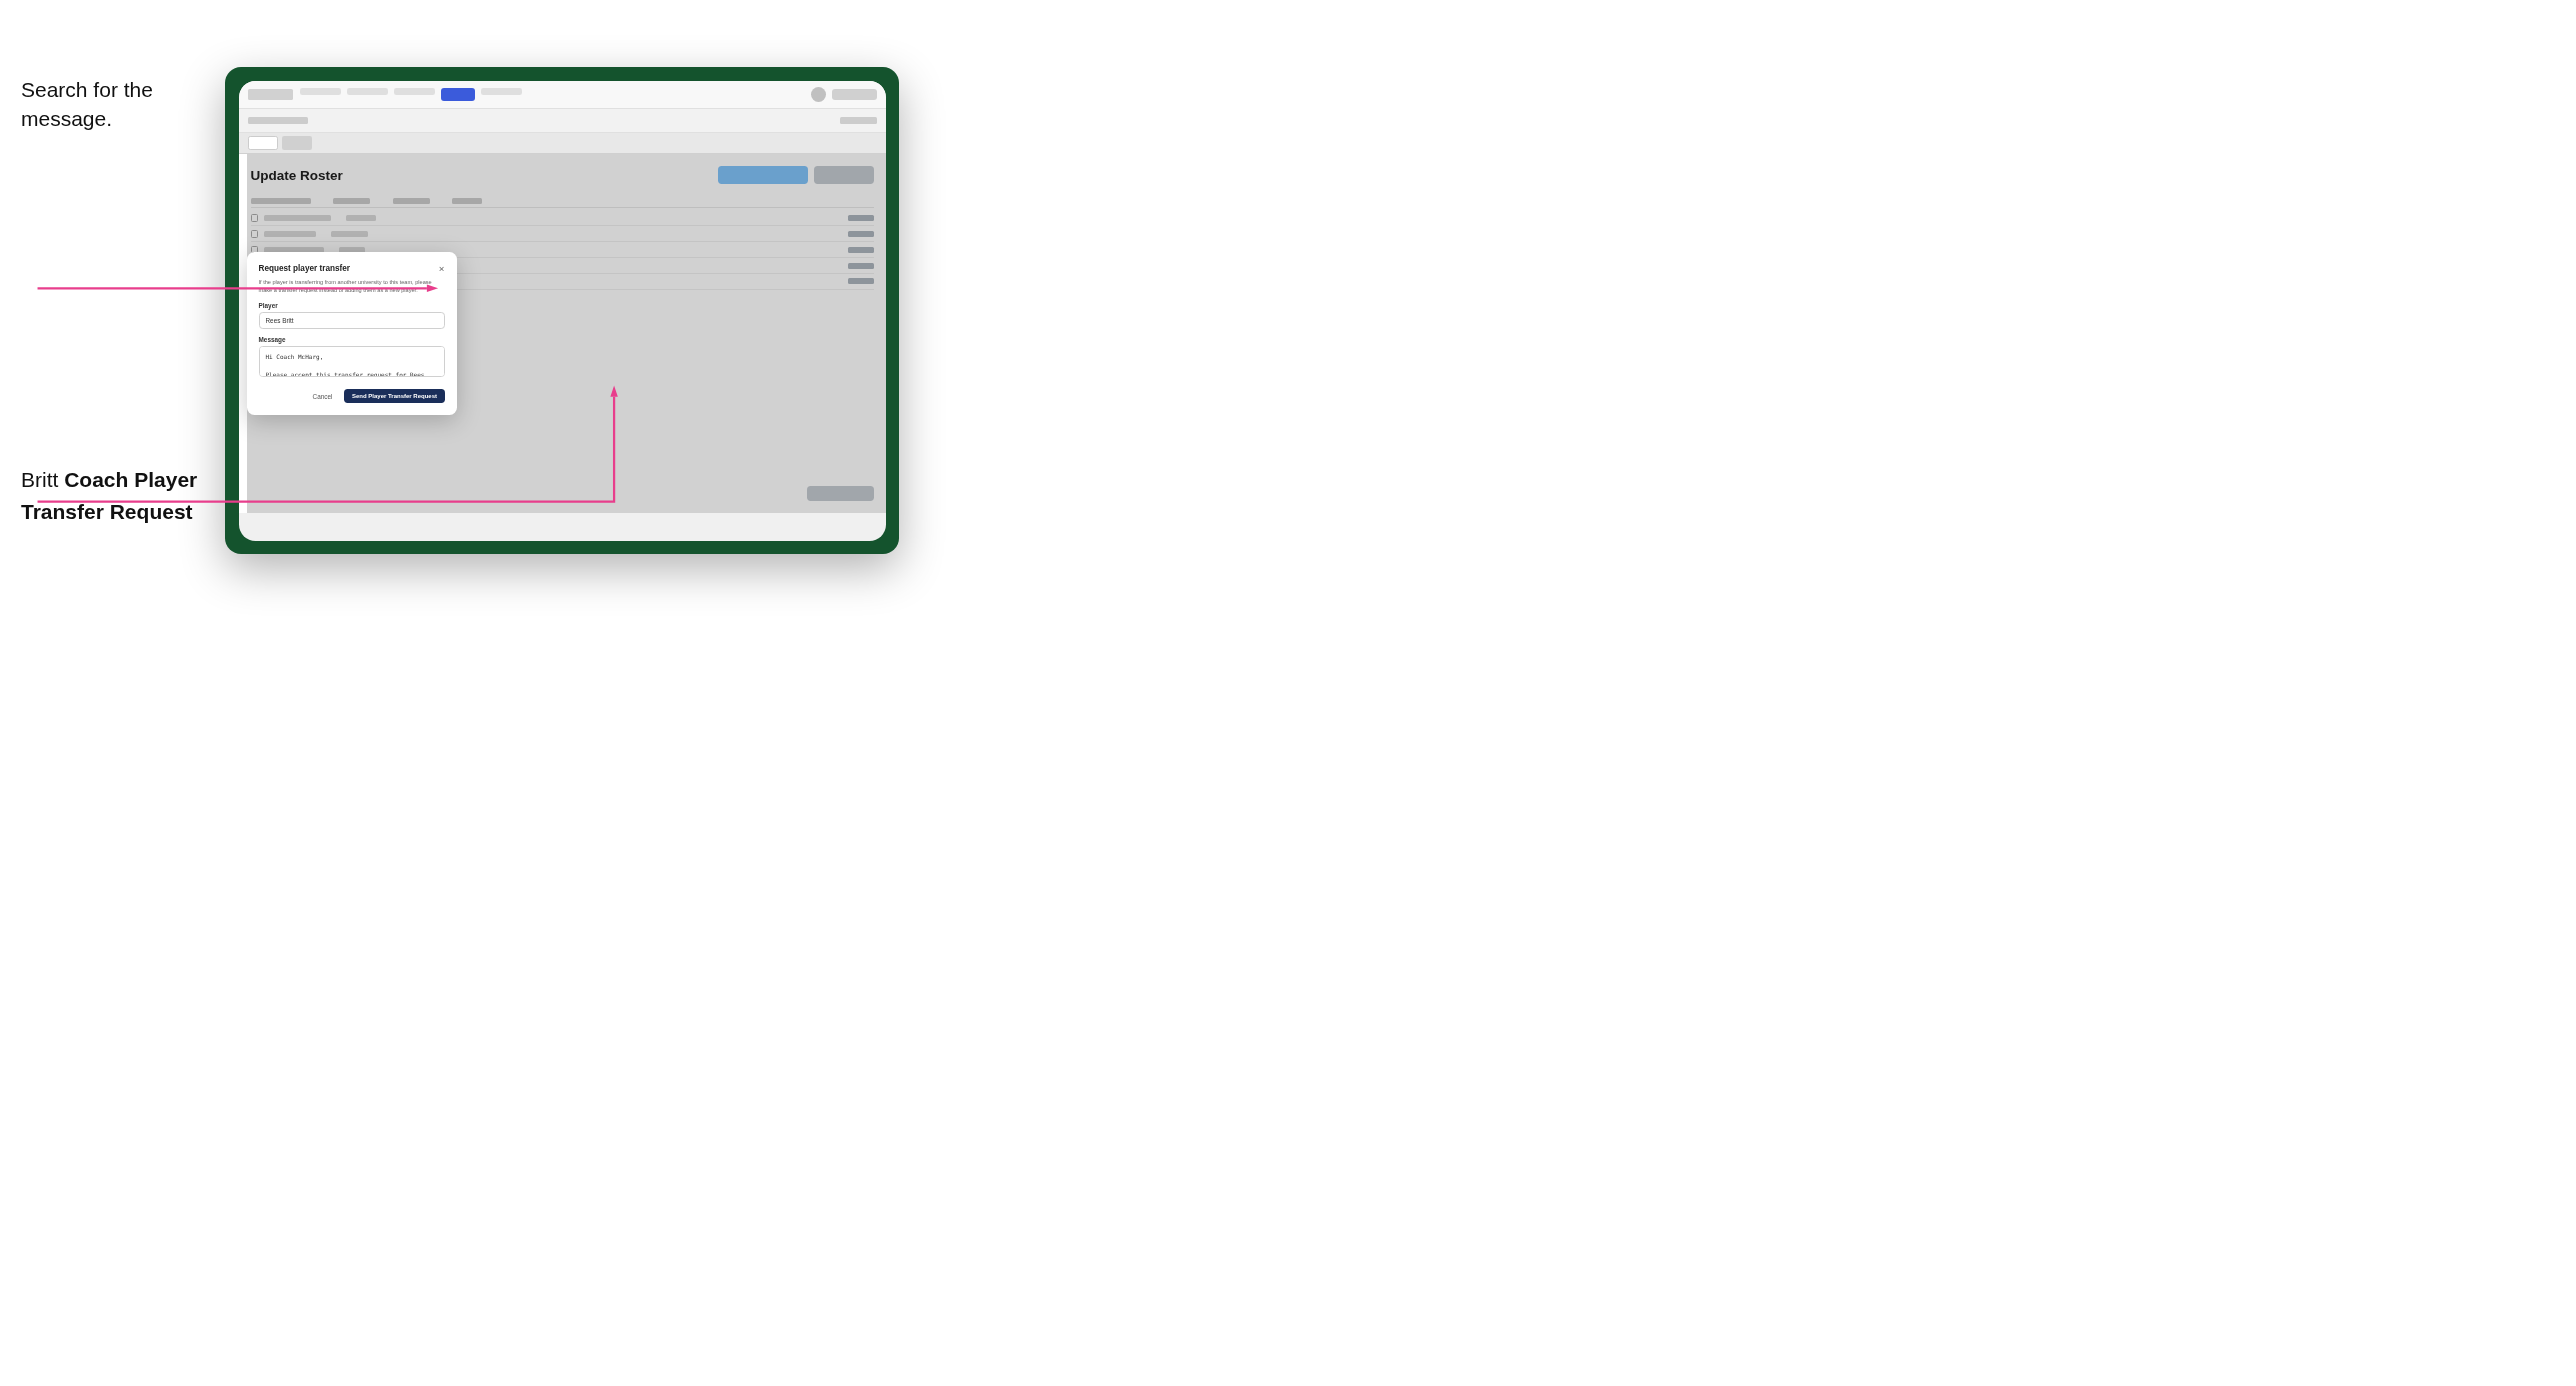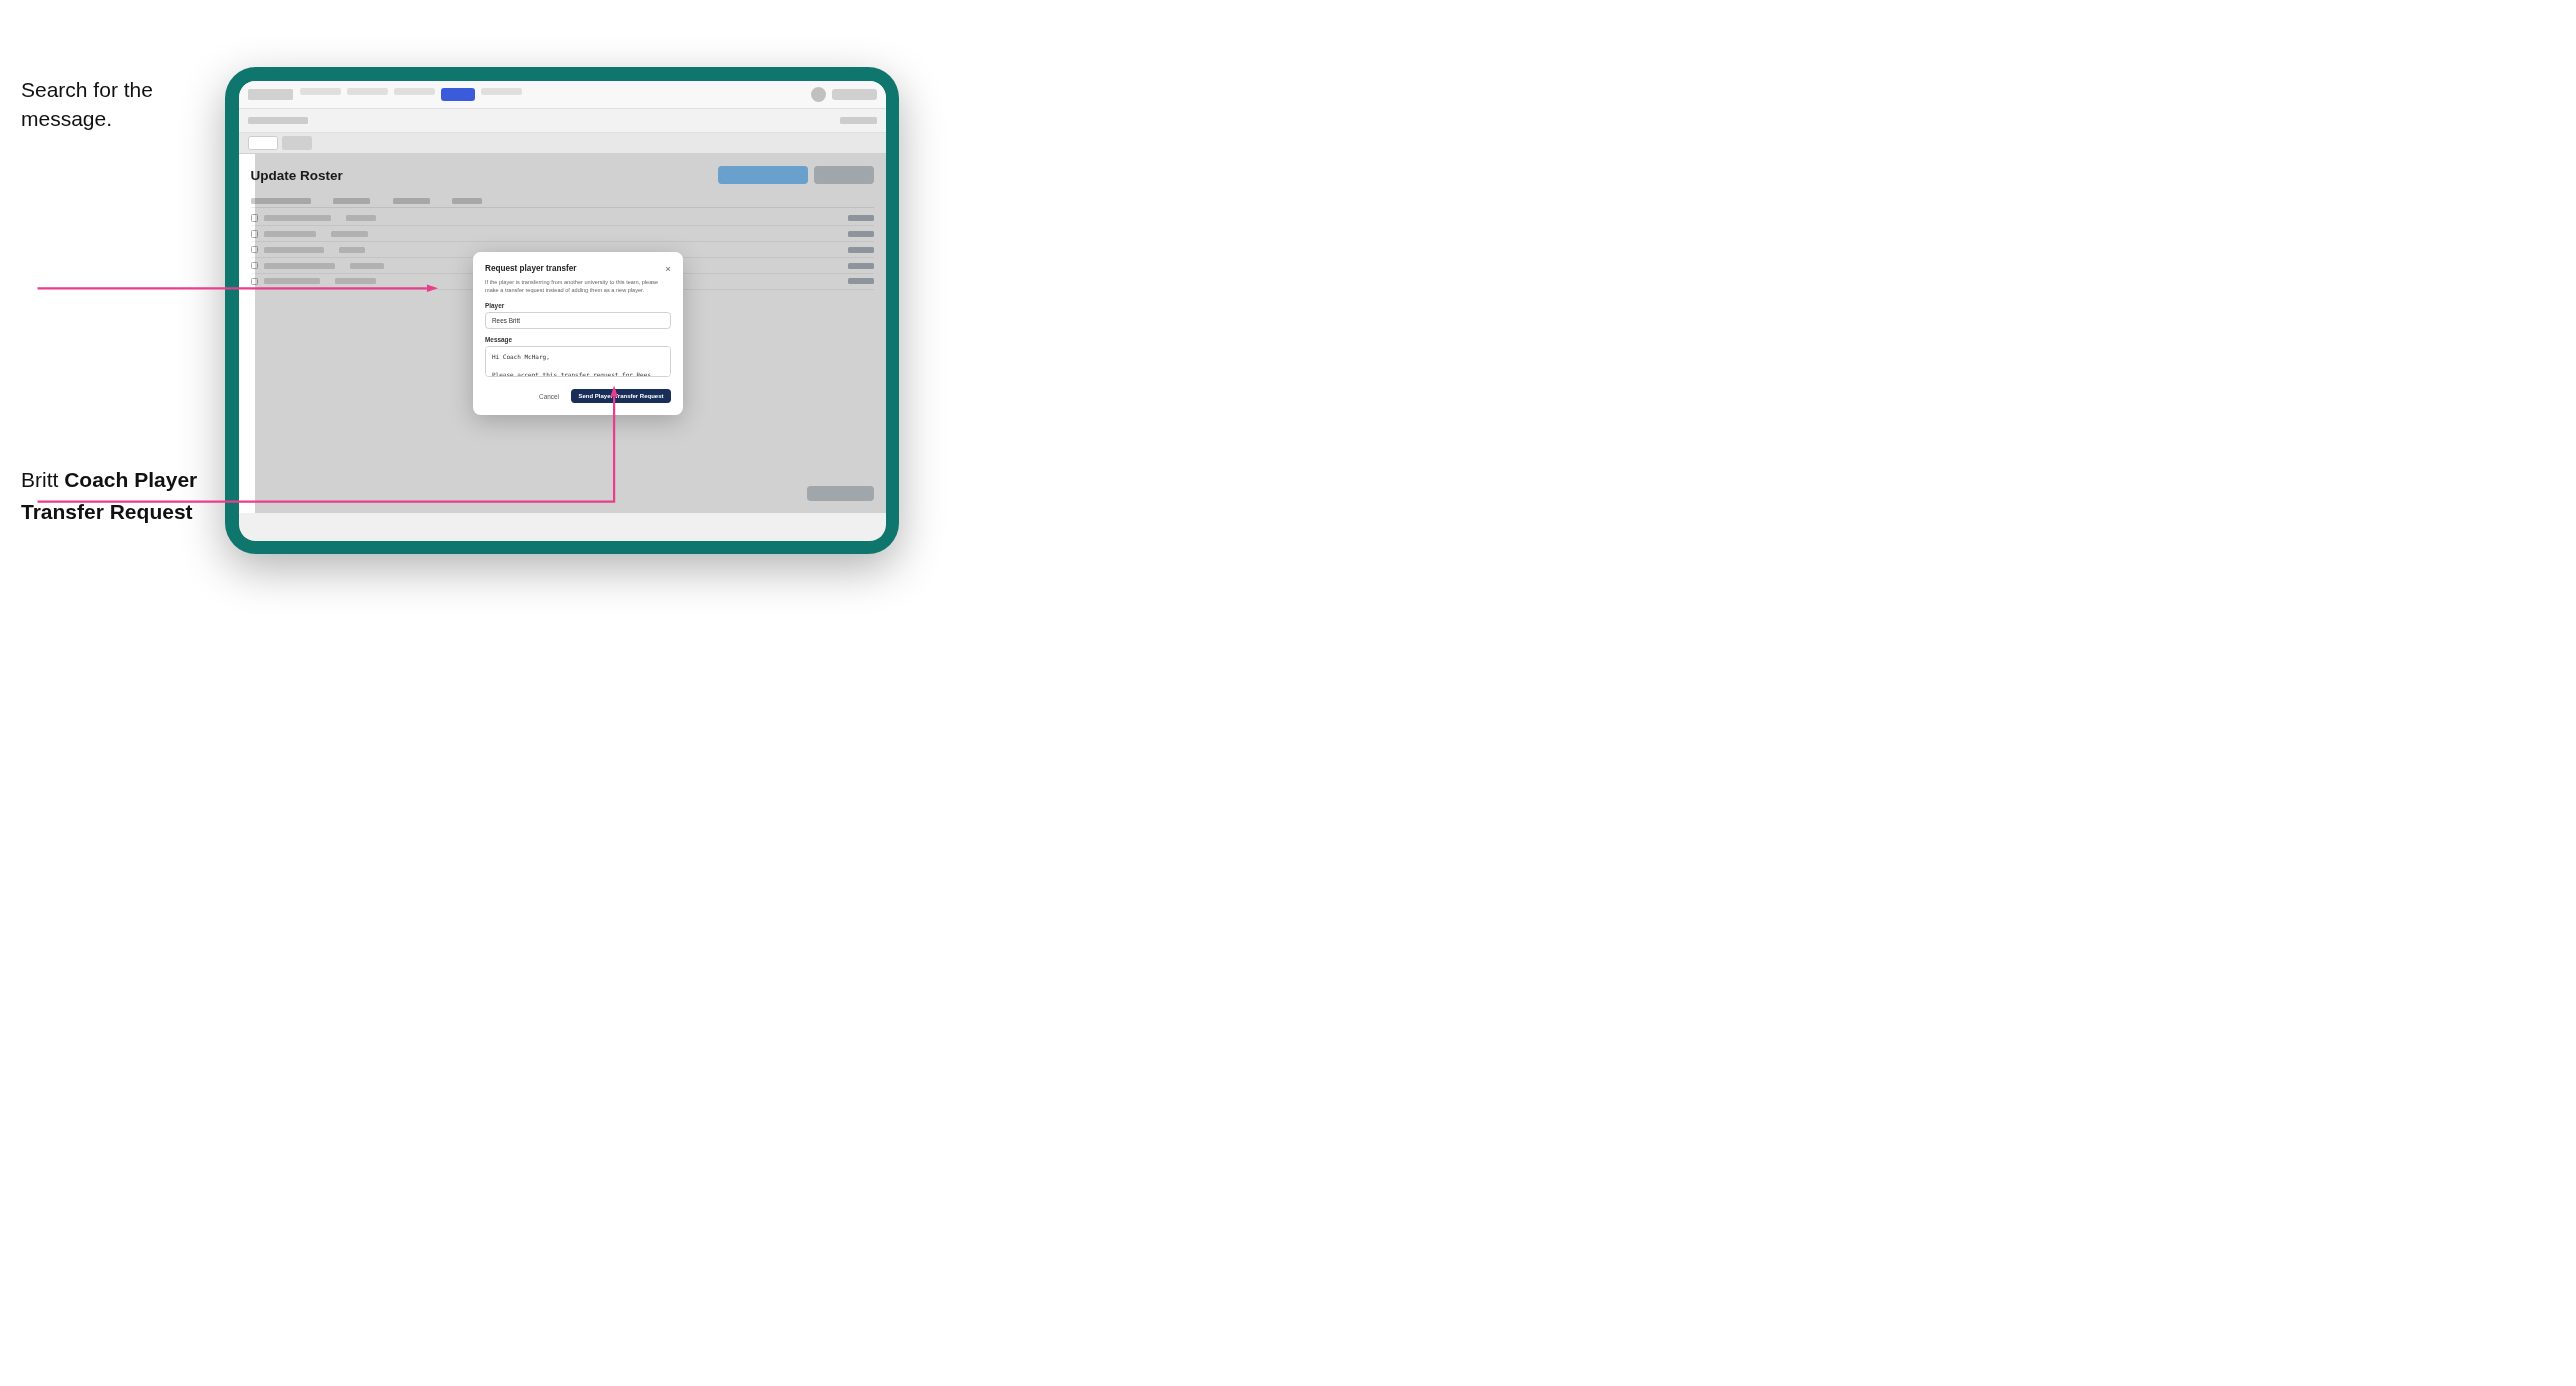--- a/index.html
+++ b/index.html
@@ -53,22 +53,22 @@
       font-weight: 800;
     }
 
     
     .tablet-frame {
       position: absolute;
       left: 225px;
       top: 67px;
       width: 674px;
       height: 487px;
-      background: #0f766e;
-      border-radius: 31px;
+      background: #14532d;
+      border-radius: 16px;
       padding: 13.5px;
       box-shadow: 0 15px 45px rgba(0,0,0,0.3);
     }
 
     .tablet-screen {
       width: 100%;
       height: 100%;
       background: #f0f0f0;
       border-radius: 16.5px;
       overflow: hidden;
@@ -287,27 +287,27 @@
       height: 6px;
       background: #adb5bd;
       border-radius: 1.5px;
       margin-left: auto;
     }
 
     
     .modal-overlay {
       position: absolute;
       top: 0;
-      left: 16px;
+      left: 8px;
       width: 100%;
       height: 100%;
       background: rgba(0,0,0,0.18);
       display: flex;
       align-items: center;
-      justify-content: center;
+      justify-content: flex-start;
       z-index: 10;
     }
 
     .modal {
       width: 210px;
       background: #fff;
       border-radius: 7.5px;
       box-shadow: 0 6px 24px rgba(0,0,0,0.22);
       padding: 12px;
       position: relative;

